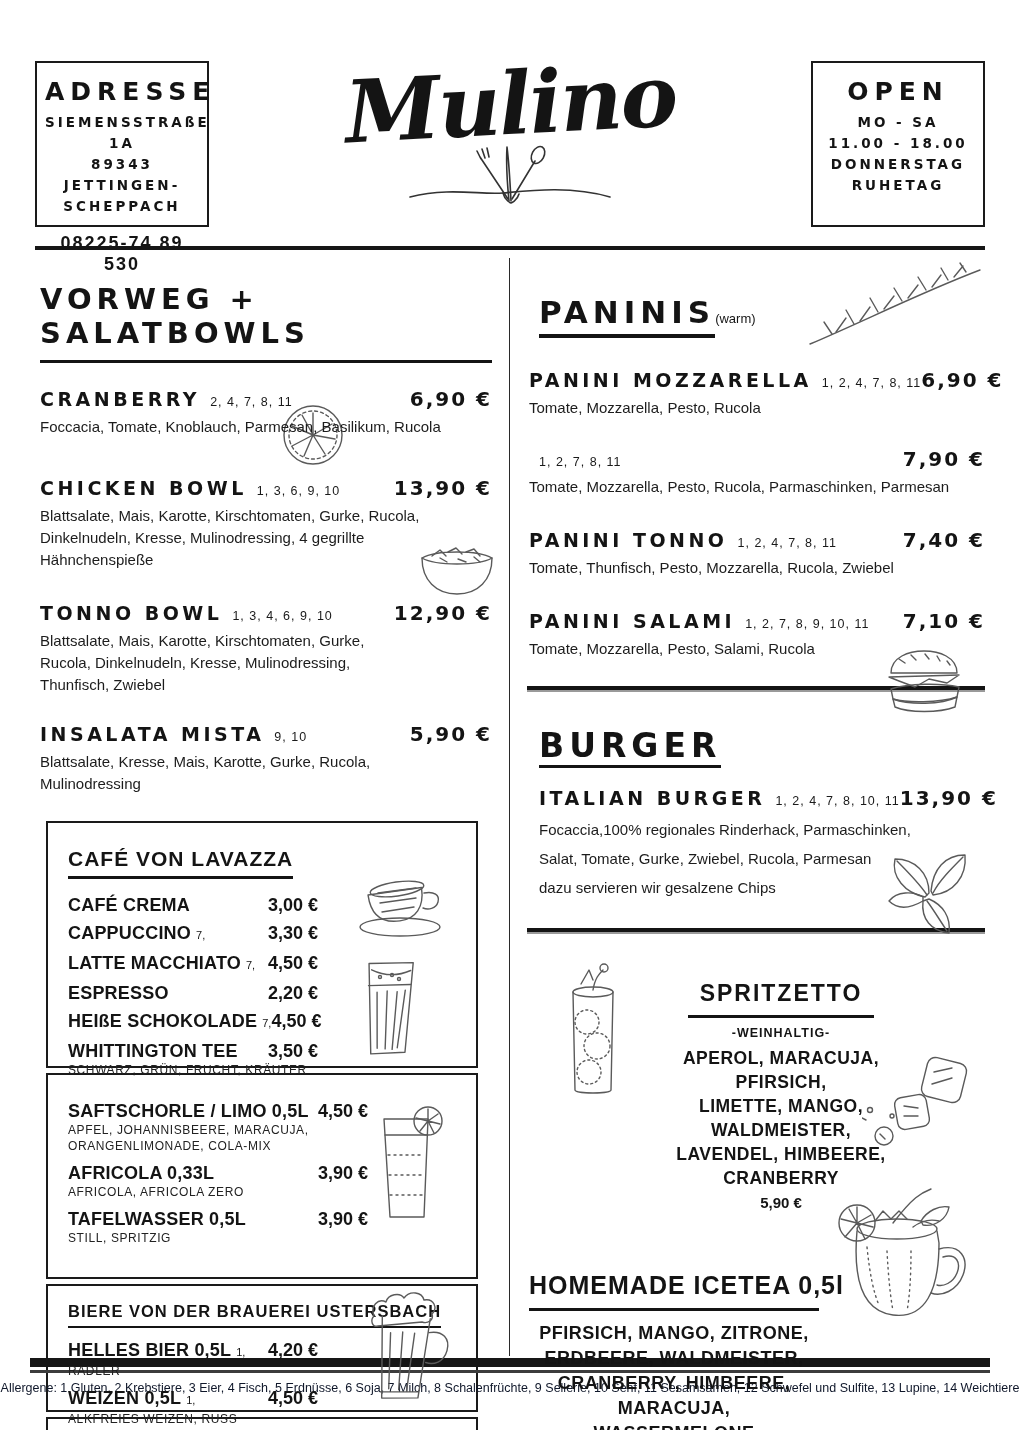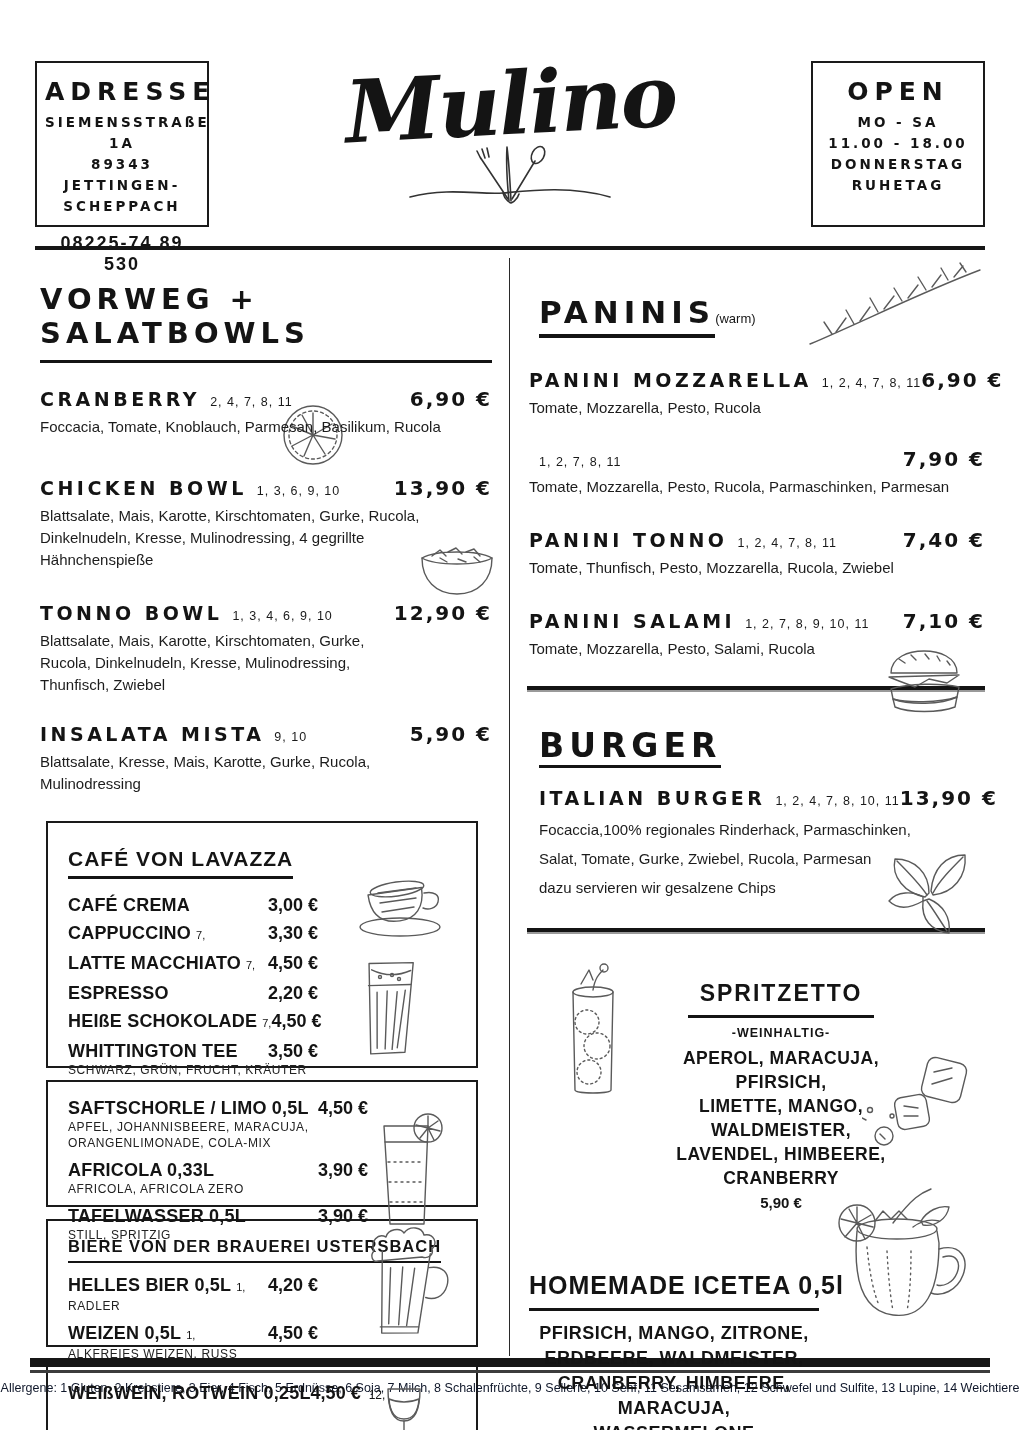--- a/index.html
+++ b/index.html
@@ -39,21 +39,21 @@
   .burger-title { font-size:33px; display:inline-block; padding-bottom:0; border-bottom:3px solid #141414; margin-top:34px; margin-left:12px; }
   
   .mi { margin-top:24px; position:relative; z-index:2; }
   .mi-head { display:flex; align-items:baseline; }
   .mi-name { font-family:"DejaVu Sans",sans-serif; font-weight:bold; font-size:19px; letter-spacing:3.5px; white-space:nowrap; }
   .mi-alg { font-size:12.5px; margin-left:10px; letter-spacing:1px; color:#1a1a1a; white-space:nowrap; }
   .mi-price { font-family:"DejaVu Sans",sans-serif; font-weight:bold; font-size:20px; letter-spacing:2px; margin-left:auto; white-space:nowrap; }
   .mi-desc { font-size:15px; line-height:22px; margin-top:5px; max-width:432px; color:#1c1c1c; }
   
   .boxes { margin-top:26px; }
-  .dbox { border:2px solid #1a1a1a; padding:14px 20px; position:relative; margin-bottom:12px; }
+  .dbox { border:2px solid #1a1a1a; padding:14px 20px; position:relative; margin-bottom:5px; }
   .box-h { display:inline-block; font-weight:bold; font-size:21px; letter-spacing:1px; border-bottom:3px solid #141414; padding-bottom:5px; margin-bottom:12px; }
   .box-h.small { font-size:16.5px; border-bottom-width:2px; margin-bottom:8px; }
   .drow { display:flex; align-items:baseline; width:250px; line-height:28px; position:relative; z-index:2; }
   .drow.wide { width:300px; }
   .dname { font-weight:bold; font-size:18px; letter-spacing:0.2px; white-space:nowrap; }
   .dalg { font-size:11px; margin-left:5px; white-space:nowrap; }
   .dprice { font-weight:bold; font-size:18px; margin-left:auto; white-space:nowrap; }
   .dalg-after { font-size:12px; margin-left:8px; }
   .dsub { font-size:12px; letter-spacing:0.6px; line-height:16px; color:#222; margin:-3px 0 5px; max-width:280px; position:relative; z-index:2; }
   
@@ -222,21 +222,21 @@
             <path class="ln" d="M31,36 L73,32" transform="rotate(4 52 57)"></path>
             <path class="ln" d="M33,20 q20,8 39,-2" transform="rotate(4 52 57)"></path>
             <path class="ln" d="M40,42 l4,56 M50,40 l2,58 M60,40 l-1,58 M68,38 l-4,58" transform="rotate(4 52 57)"></path>
             <circle class="ln" cx="44" cy="26" r="1.5"></circle>
               <circle class="ln" cx="56" cy="24" r="1.5"></circle>
               <circle class="ln" cx="63" cy="28" r="1.5"></circle>
           </svg>
         </div>
       </div>
 
-      <div class="dbox" style="height:127px; padding-top:12px;">
+      <div class="dbox" style="height:206px; padding-top:22px;">
         <div class="drow wide">
           <span class="dname">SAFTSCHORLE / LIMO 0,5L</span>
           <span class="dprice">4,50 €</span>
         </div>
         <div class="dsub">APFEL, JOHANNISBEERE, MARACUJA, ORANGENLIMONADE, COLA-MIX</div>
         <div class="drow wide">
           <span class="dname">AFRICOLA 0,33L</span>
           <span class="dprice">3,90 €</span>
         </div>
         <div class="dsub">AFRICOLA, AFRICOLA ZERO</div>

